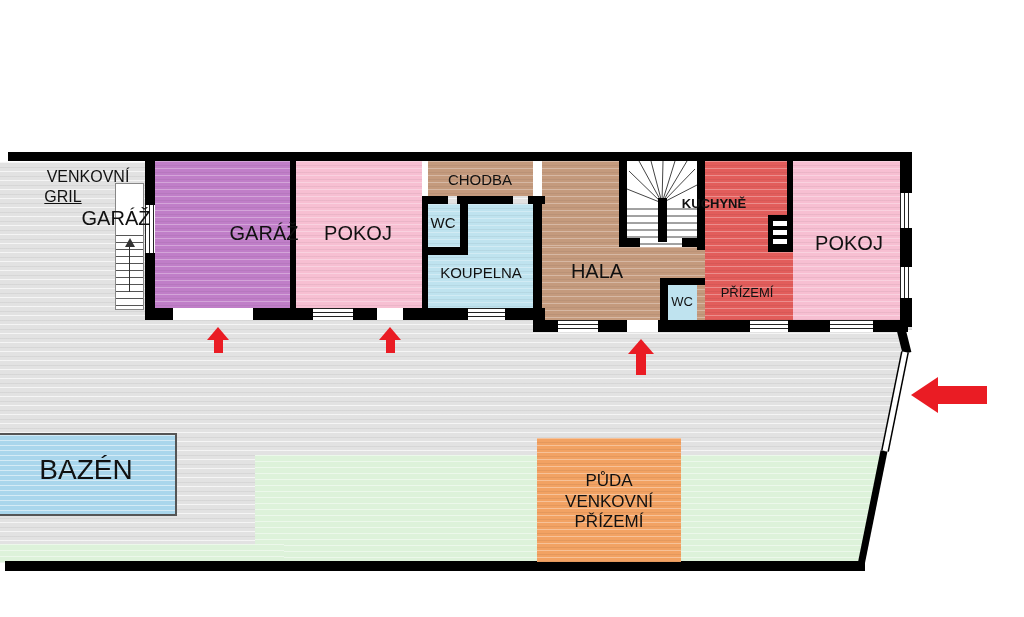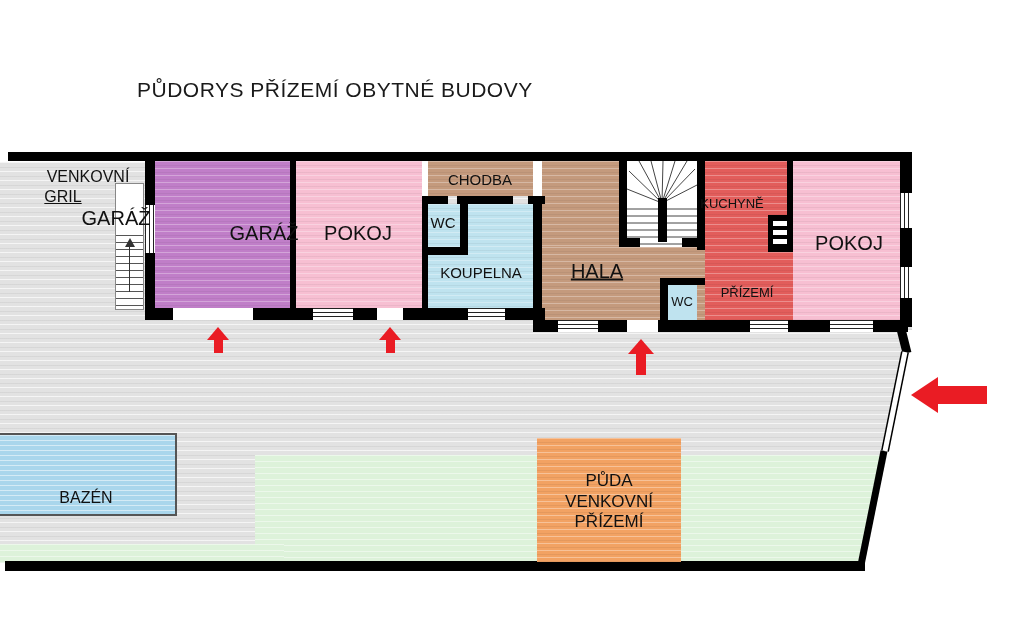--- a/index.html
+++ b/index.html
@@ -43,40 +43,39 @@
     background-image:repeating-linear-gradient(to bottom, rgba(255,255,255,.5) 0 1px, transparent 1px 5px); }
   .seating { position:absolute;
     background-image:repeating-linear-gradient(to bottom, rgba(255,255,255,.35) 0 1px, transparent 1px 4px, rgba(0,0,0,.06) 4px 5px, transparent 5px 7px); }
   .whitecover { position:absolute; background:#fff; }
 </style>
 </head>
 <body>
 
 <div class="stage">
 
-  <div class="title" style="left:137px; top:78px;">PŮDORYS PŘÍZEMÍ OBYTNÉ BUDOVY</div>
 
   <div class="terrace" style="left:0; top:162px; width:912px; height:401px;"></div>
   <div class="lawn" style="left:255px; top:455px; width:629px; height:108px;"></div>
   <div class="lawn" style="left:0; top:544px; width:284px; height:19px;"></div>
 
   <div class="whitecover" style="left:855px; top:330px; width:75px; height:240px;
        clip-path:polygon(50px 0, 75px 0, 75px 240px, 6px 240px);"></div>
 
   <svg class="abs" style="left:850px; top:325px;" width="75" height="245">
     <line x1="51" y1="4" x2="57" y2="28" stroke="#000" stroke-width="9"></line>
     <line x1="55" y1="27" x2="35" y2="126" stroke="#000" stroke-width="8"></line>
     <line x1="55" y1="27" x2="35" y2="126" stroke="#fff" stroke-width="5"></line>
     <line x1="34" y1="126" x2="11" y2="240" stroke="#000" stroke-width="7"></line>
   </svg>
 
   <div class="wall" style="left:5px; top:561px; width:860px; height:10px;"></div>
 
   <div class="pool" style="left: -3px; top: 433px; width: 180px; height: 83px; background-color: rgb(169, 214, 236);" title="BAZÉN"></div>
-  <div class="lbl" style="left:86px; top:498px; font-size:16px;">BAZÉN</div>
+  <div class="lbl" style="left:86px; top:470px; font-size:28px;">BAZÉN</div>
 
   <div class="seating" style="left: 537px; top: 438px; width: 144px; height: 124px; background-color: rgb(242, 162, 99);"></div>
   <div class="lbl" style="left:609px; top:481px; font-size:17px;">PŮDA</div>
   <div class="lbl" style="left:609px; top:502px; font-size:17px;">VENKOVNÍ</div>
   <div class="lbl" style="left:609px; top:522px; font-size:17px;">PŘÍZEMÍ</div>
 
   <div class="room" style="left: 155px; top: 161px; width: 135px; height: 147px; background-color: rgb(192, 126, 200);"></div>
   <div class="room" style="left: 296px; top: 161px; width: 126px; height: 147px; background-color: rgb(247, 191, 210);"></div>
   <div class="room" style="left: 428px; top: 161px; width: 105px; height: 35px; background-color: rgb(196, 154, 125);"></div>
   <div class="room" style="left: 428px; top: 204px; width: 105px; height: 104px; background-color: rgb(191, 227, 239);"></div>
@@ -165,22 +164,22 @@
   </div>
 
   <div class="lbl" style="left:88px;  top:177px; font-size:16px;">VENKOVNÍ</div>
   <div class="lbl" style="left:63px;  top:197px; font-size:16px;text-decoration:underline;">GRIL</div>
   <div class="lbl" style="left:116px; top:218px; font-size:20px; background:rgba(255,255,255,.0);">GARÁŽ</div>
   <div class="lbl" style="left:222px; top:233px; font-size:20px;margin-left:42px;">GARÁŽ</div>
   <div class="lbl" style="left:358px; top:233px; font-size:20px;">POKOJ</div>
   <div class="lbl" style="left:480px; top:179px; font-size:15px;">CHODBA</div>
   <div class="lbl" style="left:443px; top:222px; font-size:15px;">WC</div>
   <div class="lbl" style="left:481px; top:272px; font-size:15px;">KOUPELNA</div>
-  <div class="lbl" style="left:597px; top:271px; font-size:20px;text-decoration:underline;">HALA</div>
-  <div class="lbl" style="left:732px; top:203px; font-size:13px;">KUCHYNĚ</div>
+  <div class="lbl" style="left:597px; top:271px; font-size:20px;">HALA</div>
+  <div class="lbl" style="left:714px; top:203px; font-size:13px;font-weight:bold;">KUCHYNĚ</div>
   <div class="lbl" style="left:747px; top:292px; font-size:13px;">PŘÍZEMÍ</div>
   <div class="lbl" style="left:682px; top:301px; font-size:13px;">WC</div>
   <div class="lbl" style="left:849px; top:243px; font-size:20px;">POKOJ</div>
 
   <div class="arrow-up" style="left:207px; top:327px;">
     <div class="head"></div>
       <div class="shaft" style="height:13px;"></div>
   </div>
   <div class="arrow-up" style="left:379px; top:327px;">
     <div class="head"></div>

